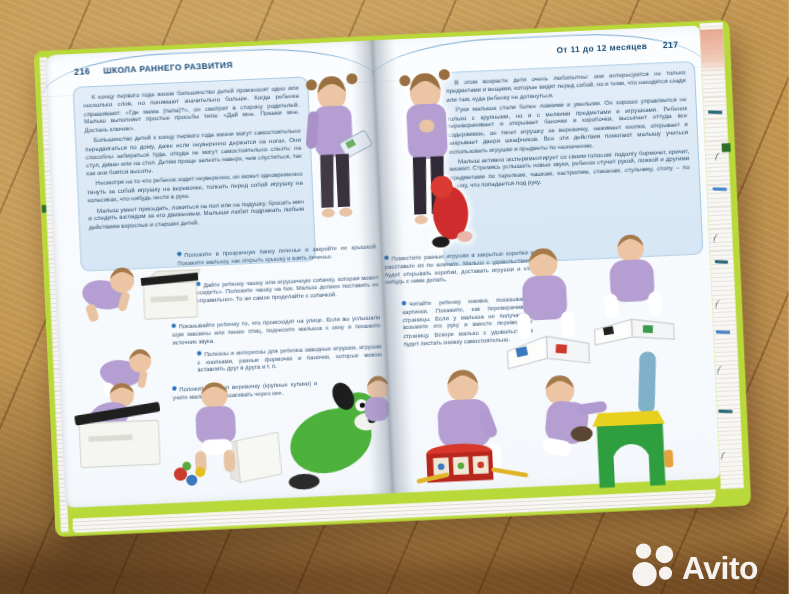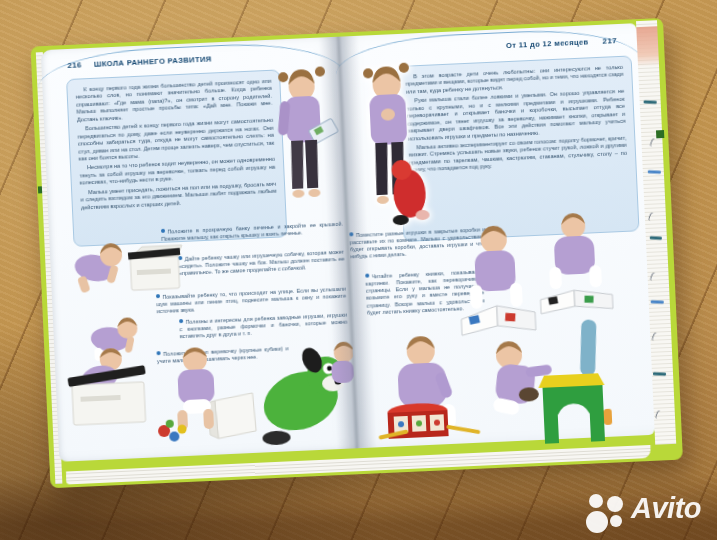--- a/index.html
+++ b/index.html
@@ -52,22 +52,22 @@
       linear-gradient(90deg,rgba(110,120,140,0) 0%,rgba(105,115,135,.20) 42%,rgba(70,82,100,.32) 50%,rgba(105,115,135,.20) 58%,rgba(110,120,140,0) 100%);}
   
   .edge-right{position:absolute;left:596px;top:-2px;width:21px;height:424px;background:
       repeating-linear-gradient(180deg,#f8f7f3 0 3px,#e6e4dc 3px 4px);}
   .pink-tab{position:absolute;left:0;top:6px;width:100%;height:40px;
       background:linear-gradient(180deg,#e49a82,#f0c4ae 70%,transparent);opacity:.85;}
   .mark{position:absolute;height:2.6px;border-radius:1px;transform:rotate(5deg);}
   .squig{position:absolute;width:5px;height:9px;border-left:1.4px solid #5c6573;
       border-radius:70% 0 0 70%;transform:rotate(24deg);}
   
-  .watermark{position:absolute;right:16px;bottom:6px;display:flex;align-items:flex-start;
-      color:rgba(255,255,255,.93);font-style:italic;}
+  .watermark{position:absolute;right:28px;bottom:6px;display:flex;align-items:flex-end;
+      color:rgba(255,255,255,.93);}
   .wm-text{font-size:29px;font-weight:bold;letter-spacing:-.5px;margin-left:6px;}
 </style>
 </head>
 <body>
 
 <div class="scene">
 
   <div class="book">
     <div class="cover"></div>
     <div class="cover-tick"></div>

